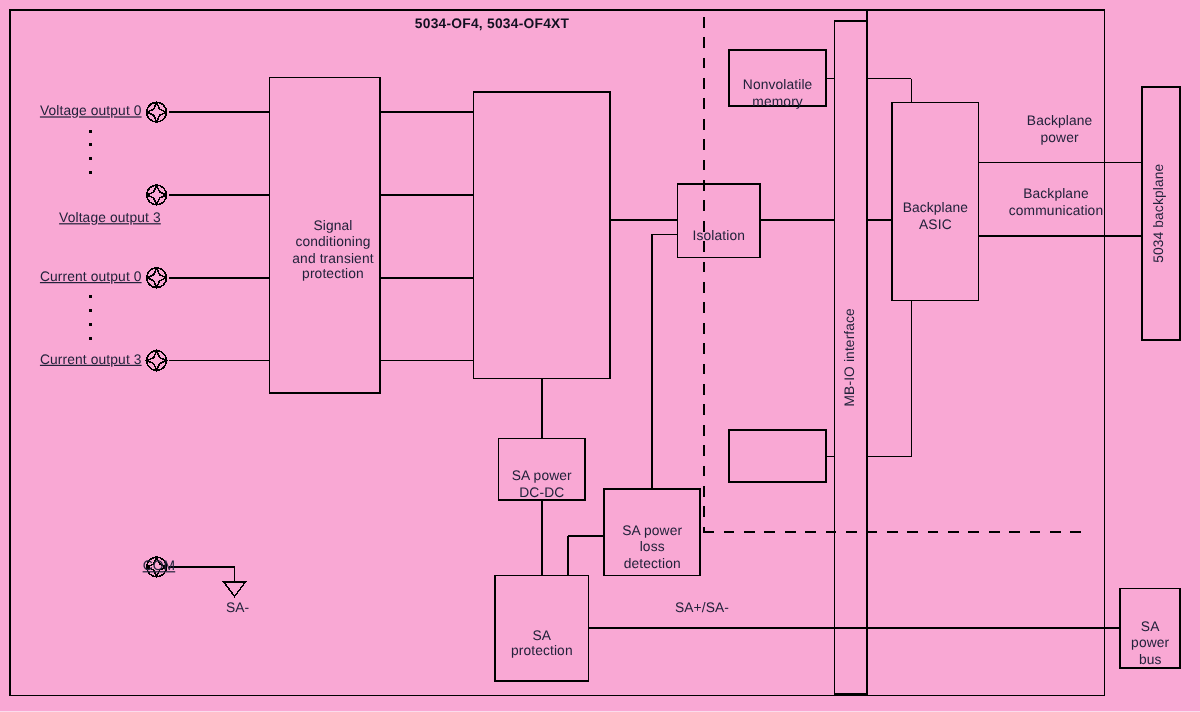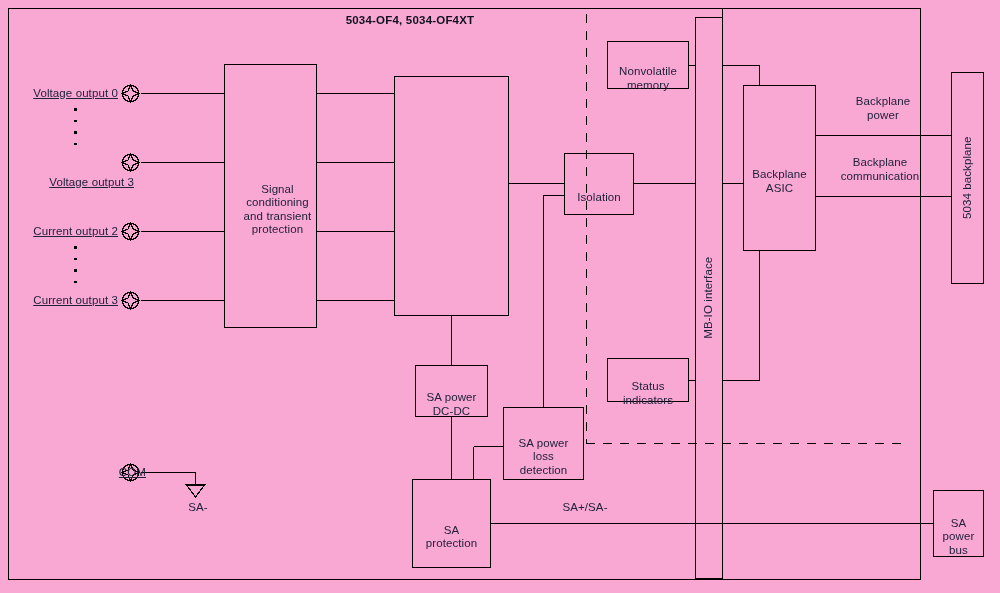--- a/index.html
+++ b/index.html
@@ -150,21 +150,21 @@
 
       <rect x="933.5" y="490.5" width="50" height="66"></rect>
 
     </g>
   </svg>
 
   <div class="lbl title" style="left:230px;top:14px;width:360px;">5034-OF4, 5034-OF4XT</div>
 
   <div class="lbl lbl-left" style="left:0px;top:87px;width:118px;">Voltage output 0</div>
   <div class="lbl lbl-left" style="left:16px;top:156px;width:118px;margin-top:20px;">Voltage output 3</div>
-  <div class="lbl lbl-left" style="left:0px;top:225px;width:118px;">Current output 2</div>
+  <div class="lbl lbl-left" style="left:0px;top:225px;width:118px;">Current output 0</div>
   <div class="lbl lbl-left" style="left:0px;top:294px;width:118px;">Current output 3</div>
   <div class="lbl lbl-left" style="left:14px;top:466px;width:118px;margin-left:14px;">COM</div>
 
   <div class="lbl" style="left:168px;top:501px;width:60px;">SA-</div>
 
   <div class="lbl" style="left:224px;top:64px;width:107px;height:264px;">
     <span class="ctr">Signal
 conditioning
 and transient
 protection</span>
@@ -173,24 +173,20 @@
 
   <div class="lbl" style="left:564px;top:153px;width:70px;height:62px;">
     <span class="ctr">Isolation</span>
   </div>
 
   <div class="lbl" style="left:607px;top:41px;width:82px;height:48px;">
     <span class="ctr">Nonvolatile
 memory</span>
   </div>
 
-  <div class="lbl" style="left:607px;top:358px;width:82px;height:44px;">
-    <span class="ctr">Status
-indicators</span>
-  </div>
 
   <div style="position:absolute;left:695px;top:17px;width:28px;height:561px;display:flex;align-items:center;justify-content:center;">
     <span class="lbl vert vrot" style="position:static;">MB-IO interface</span>
   </div>
 
   <div class="lbl" style="left:743px;top:85px;width:73px;height:166px;">
     <span class="ctr">Backplane
 ASIC</span>
   </div>
 

